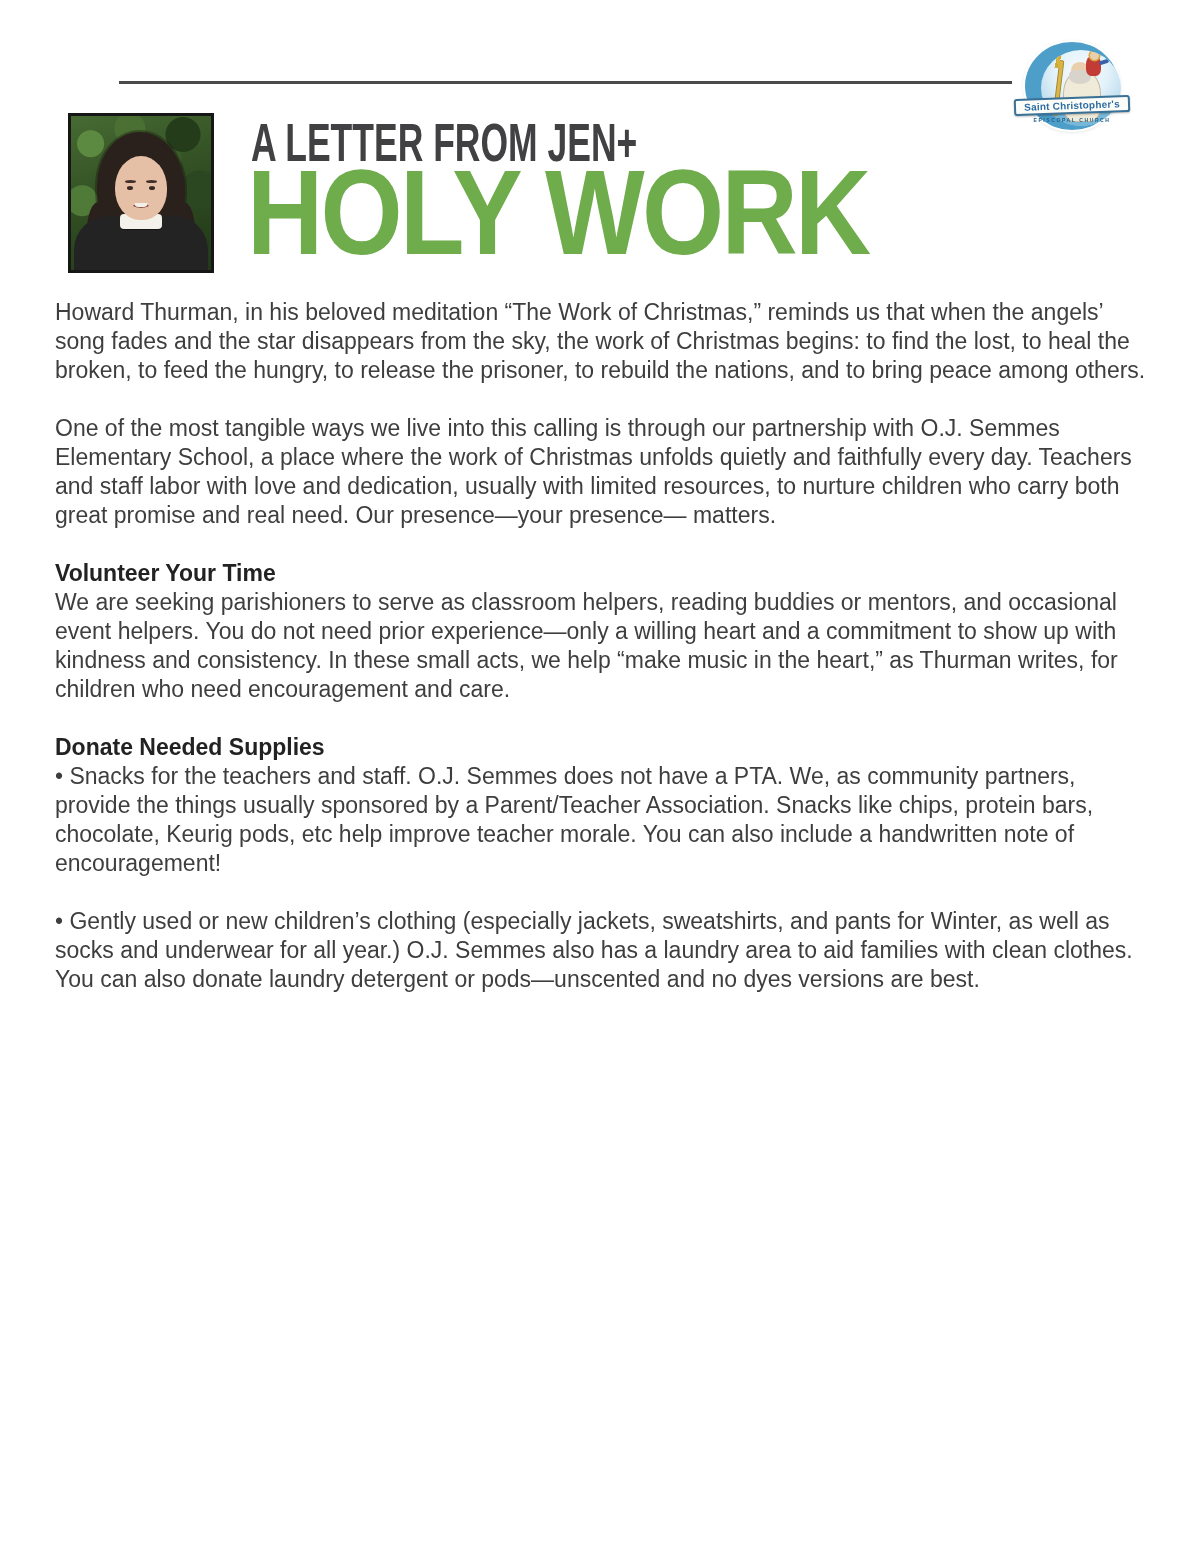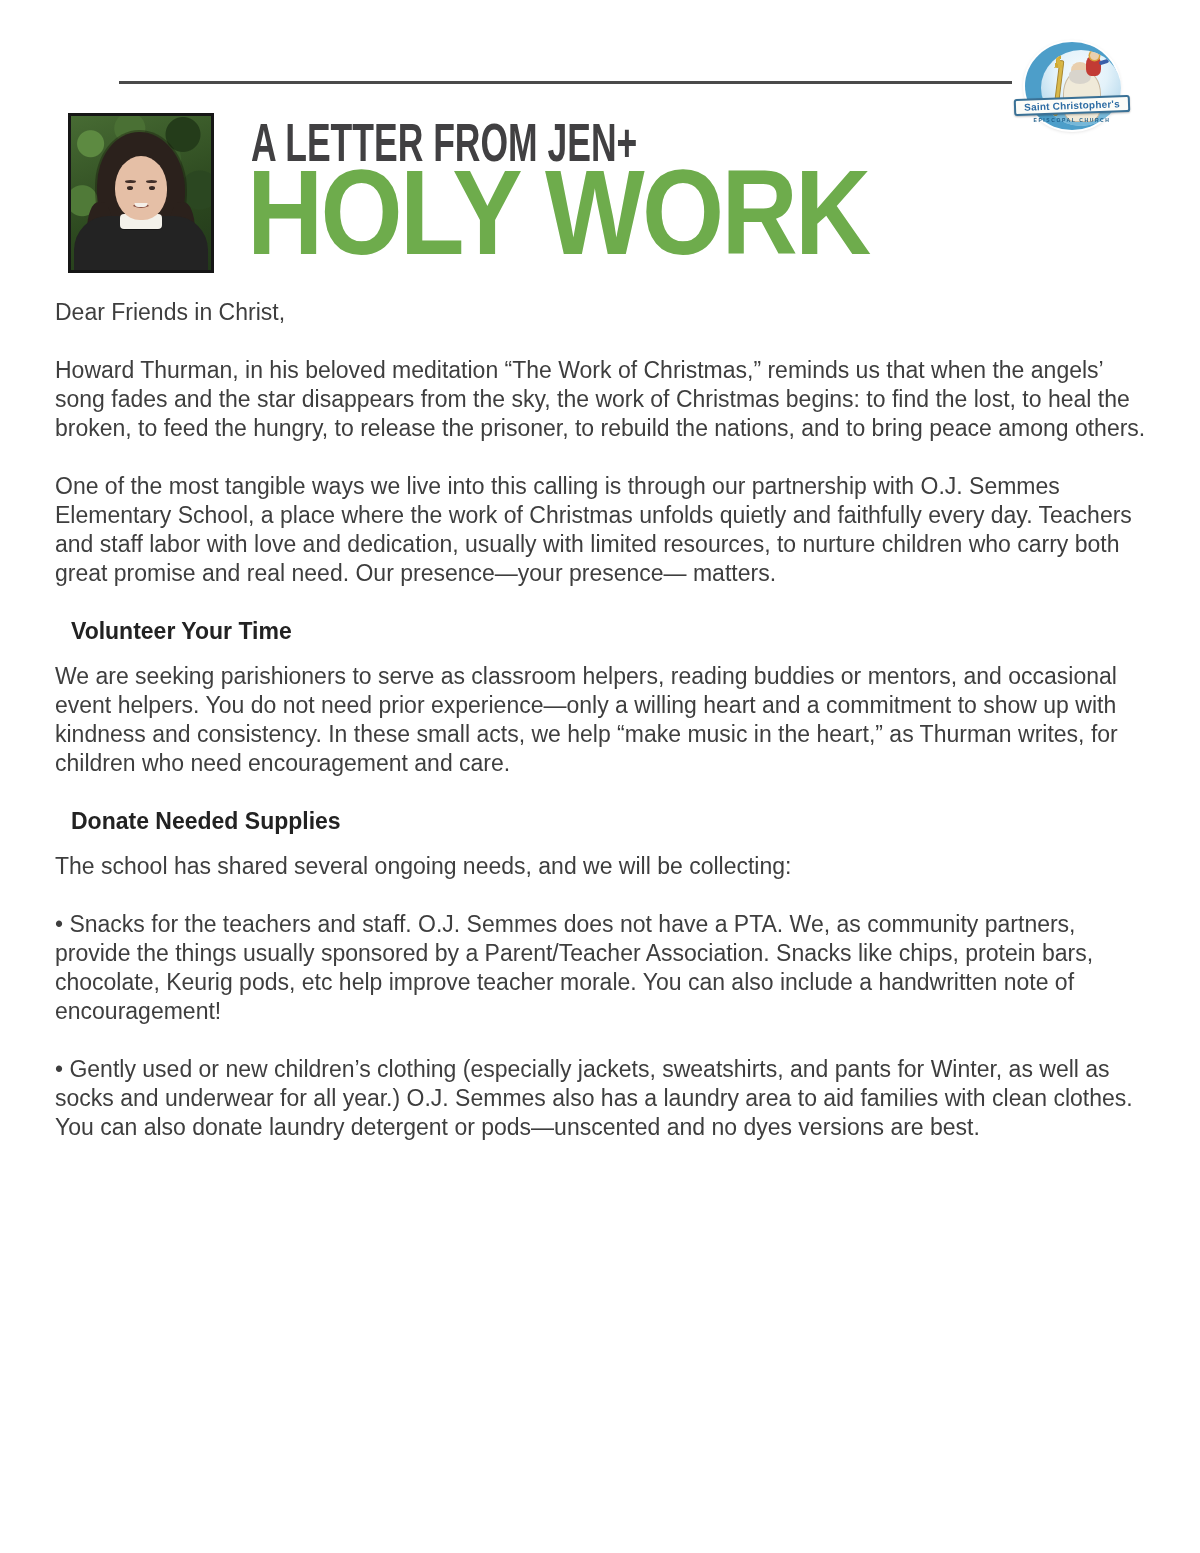--- a/index.html
+++ b/index.html
@@ -175,21 +175,21 @@
     white-space: nowrap; letter-spacing: -3px;
   }
 
   
   .letter-body {
     position: absolute; left: 55px; top: 298px; width: 1095px;
     font-size: 23px; line-height: 29px; color: #3e3e3e;
     font-weight: 400;
   }
   .letter-body p.para { margin: 0 0 29px 0; }
-  .letter-body p.heading { margin: 16px; font-weight: bold; color: #222222; }
+  .letter-body p.heading { margin: 0; font-weight: bold; color: #222222; }
 </style>
 </head>
 <body>
 
 <div class="top-rule"></div>
 
 <div class="logo">
   <div class="logo-circle">
     <div class="logo-inner">
       <div class="logo-wave"></div>
@@ -222,25 +222,23 @@
     <div class="eye right"></div>
     <div class="smile"></div>
     <div class="teeth"></div>
   </div>
 </div>
 
 <div class="kicker">A LETTER FROM JEN+</div>
 <div class="main-title">HOLY WORK</div>
 
 <div class="letter-body">
-  <p class="para">Dear Friends in Christ,</p>
   <p class="para">Howard Thurman, in his beloved meditation “The Work of Christmas,” reminds us that when the angels’ song fades and the star disappears from the sky, the work of Christmas begins: to find the lost, to heal the broken, to feed the hungry, to release the prisoner, to rebuild the nations, and to bring peace among others.</p>
   <p class="para">One of the most tangible ways we live into this calling is through our partnership with O.J. Semmes Elementary School, a place where the work of Christmas unfolds quietly and faithfully every day. Teachers and staff labor with love and dedication, usually with limited resources, to nurture children who carry both great promise and real need. Our presence—your presence— matters.</p>
 
   <p class="heading">Volunteer Your Time</p>
   <p class="para">We are seeking parishioners to serve as classroom helpers, reading buddies or mentors, and occasional event helpers. You do not need prior experience—only a willing heart and a commitment to show up with kindness and consistency. In these small acts, we help “make music in the heart,” as Thurman writes, for children who need encouragement and care.</p>
 
   <p class="heading">Donate Needed Supplies</p>
-  <p class="para">The school has shared several ongoing needs, and we will be collecting:</p>
 
   <p class="para">• Snacks for the teachers and staff. O.J. Semmes does not have a PTA. We, as community partners, provide the things usually sponsored by a Parent/Teacher Association. Snacks like chips, protein bars, chocolate, Keurig pods, etc help improve teacher morale. You can also include a handwritten note of encouragement!</p>
   <p class="para">• Gently used or new children’s clothing (especially jackets, sweatshirts, and pants for Winter, as well as socks and underwear for all year.) O.J. Semmes also has a laundry area to aid families with clean clothes. You can also donate laundry detergent or pods—unscented and no dyes versions are best.</p>
 </div>
 
 </body></html>

